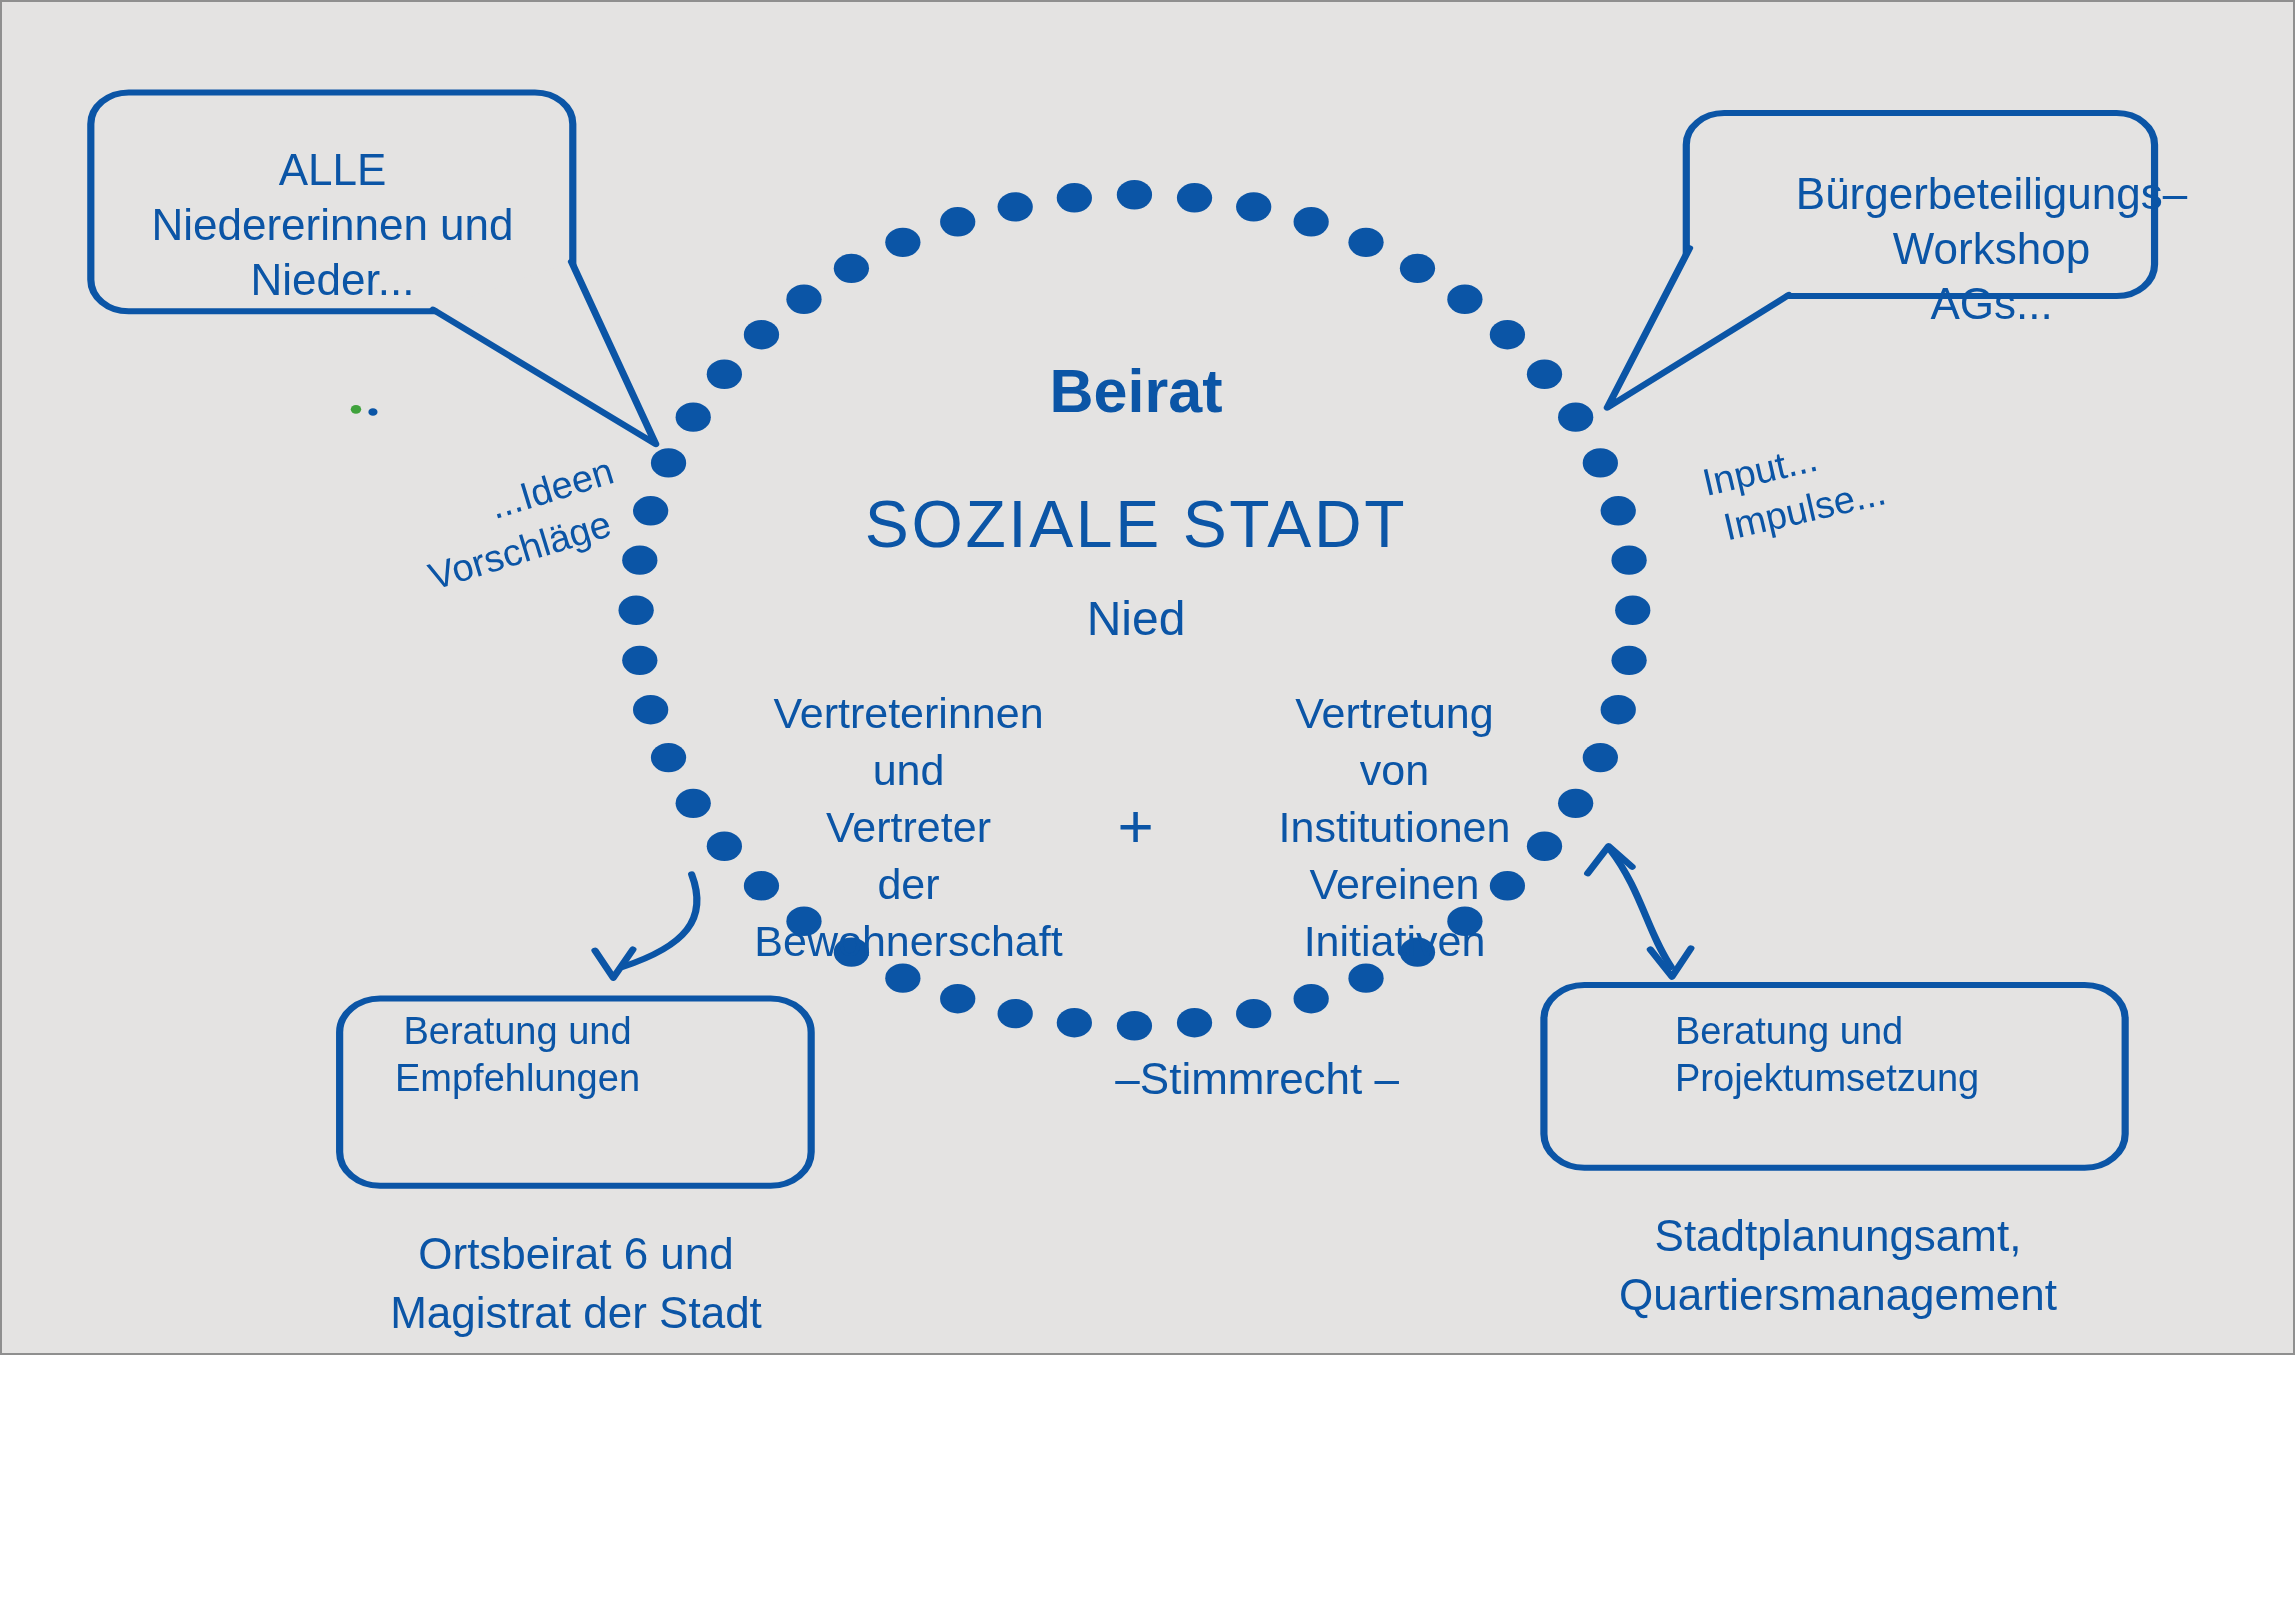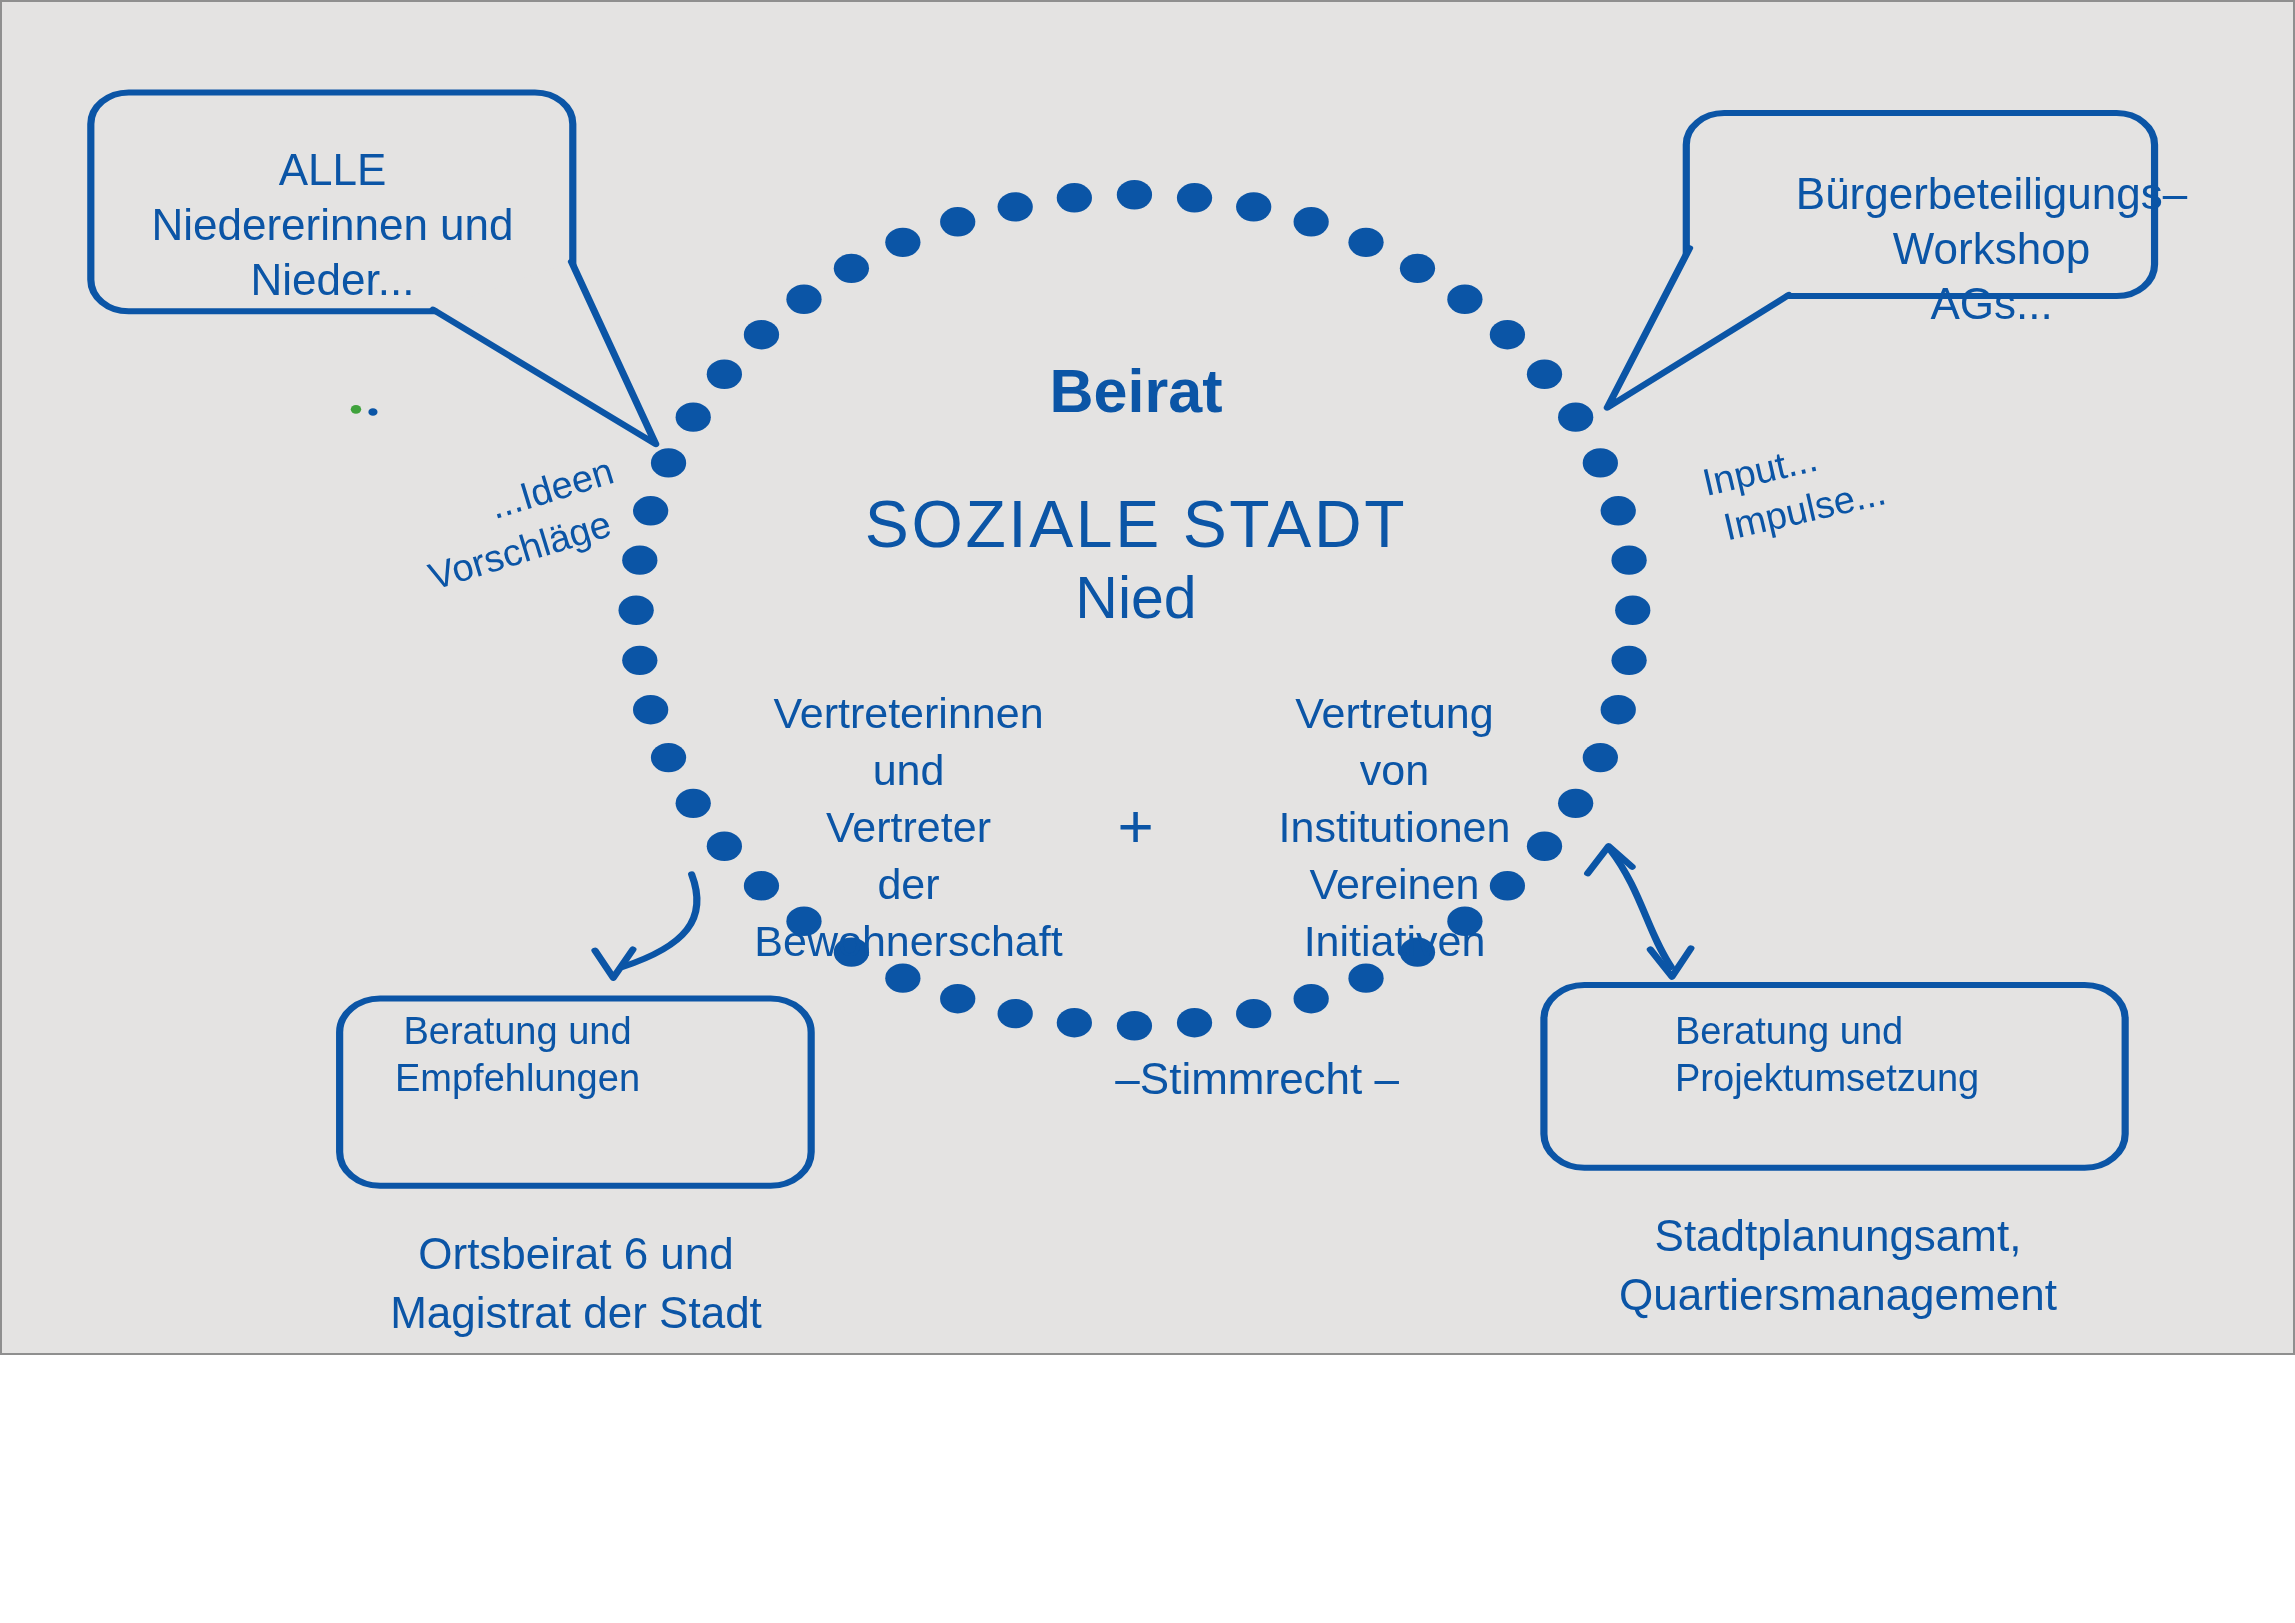--- a/index.html
+++ b/index.html
@@ -135,21 +135,21 @@
     <div>Vorschläge</div>
   </div>
 
   <div class="txt rot" style="left:1696px; top:458px; font-size:38px; line-height:48px; transform:rotate(-13deg);">
     <div>Input...</div>
     <div style="margin-left:10.5px;">Impulse...</div>
   </div>
 
   <div class="txt center bold" style="left:807px; top:359px; width:654px; font-size:61px; line-height:1;">Beirat</div>
   <div class="txt center" style="left:807px; top:489px; width:654px; font-size:66px; line-height:1; letter-spacing:2.6px;">SOZIALE STADT</div>
-  <div class="txt center" style="left:807px; top:567px; width:654px; font-size:59px; line-height:1;">Nied</div>
+  <div class="txt center" style="left:807px; top:593px; width:654px; font-size:48px; line-height:1;">Nied</div>
 
   <div class="txt center" style="left:710px; top:683px; width:393px; font-size:43px; line-height:57px;">
     <div>Vertreterinnen</div>
     <div>und</div>
     <div>Vertreter</div>
     <div>der</div>
     <div>Bewohnerschaft</div>
   </div>
 
   <div class="txt center" style="left:1068px; top:793px; width:131px; font-size:62px; line-height:1;">+</div>

